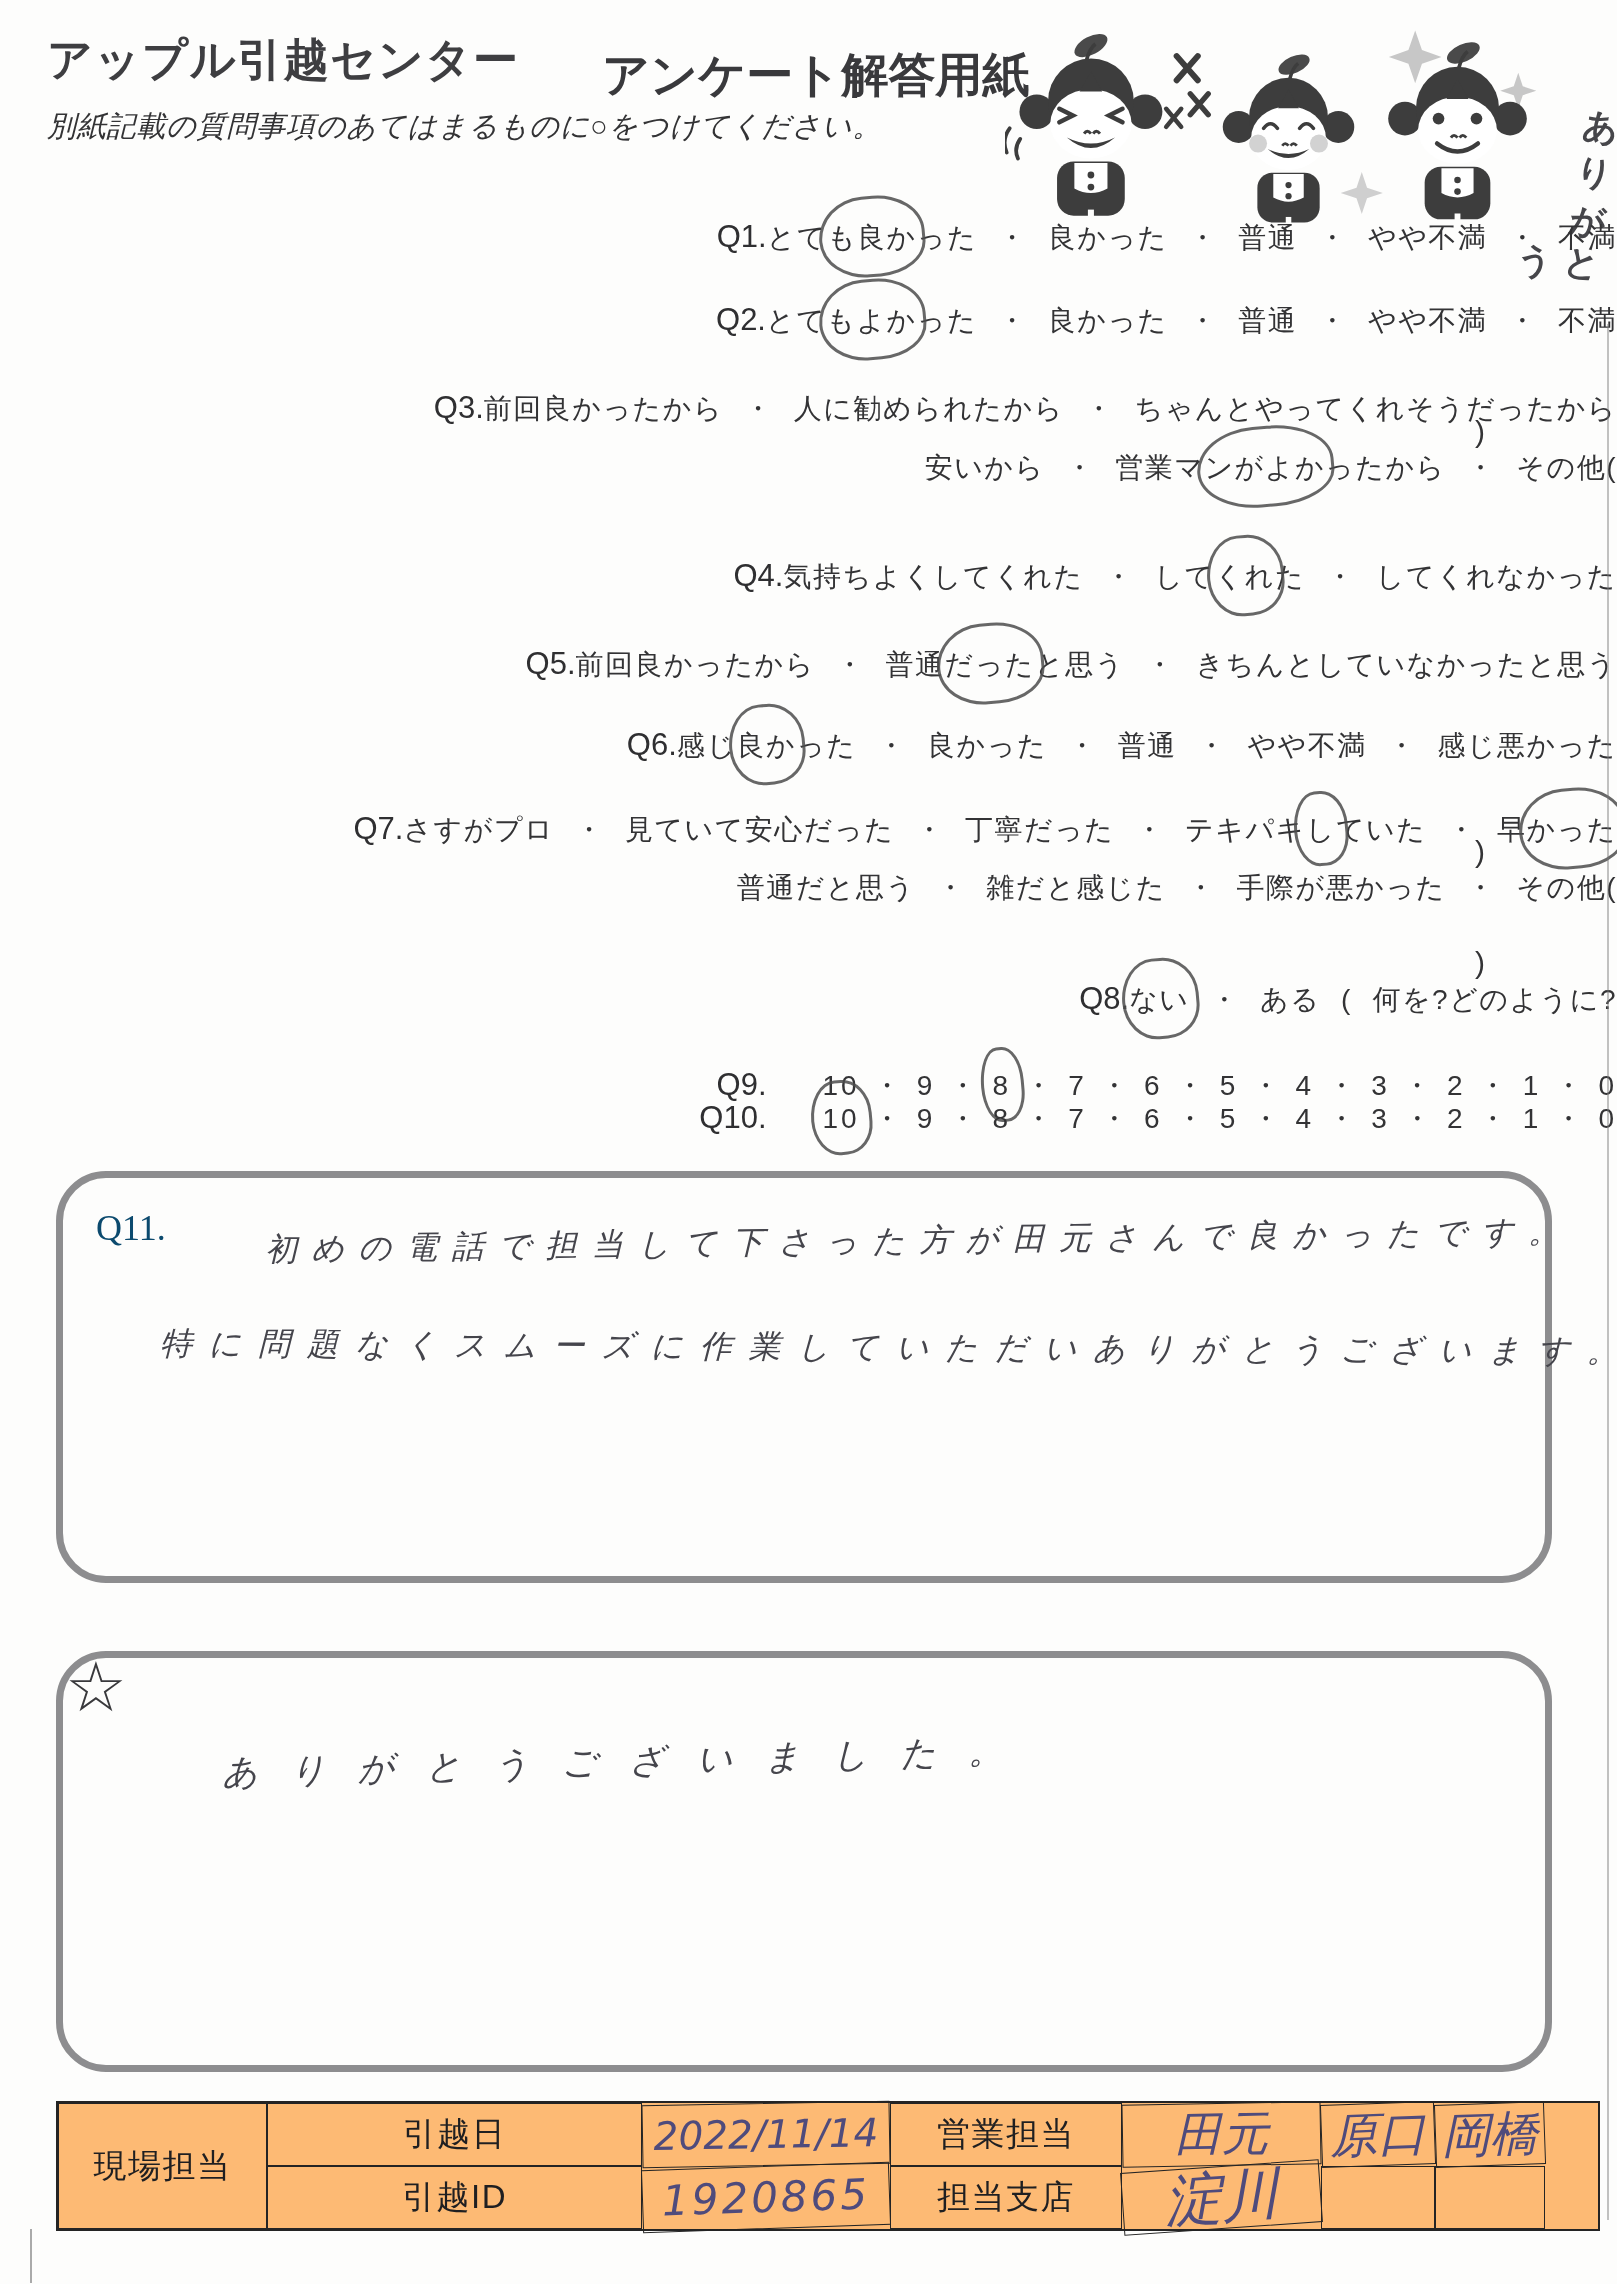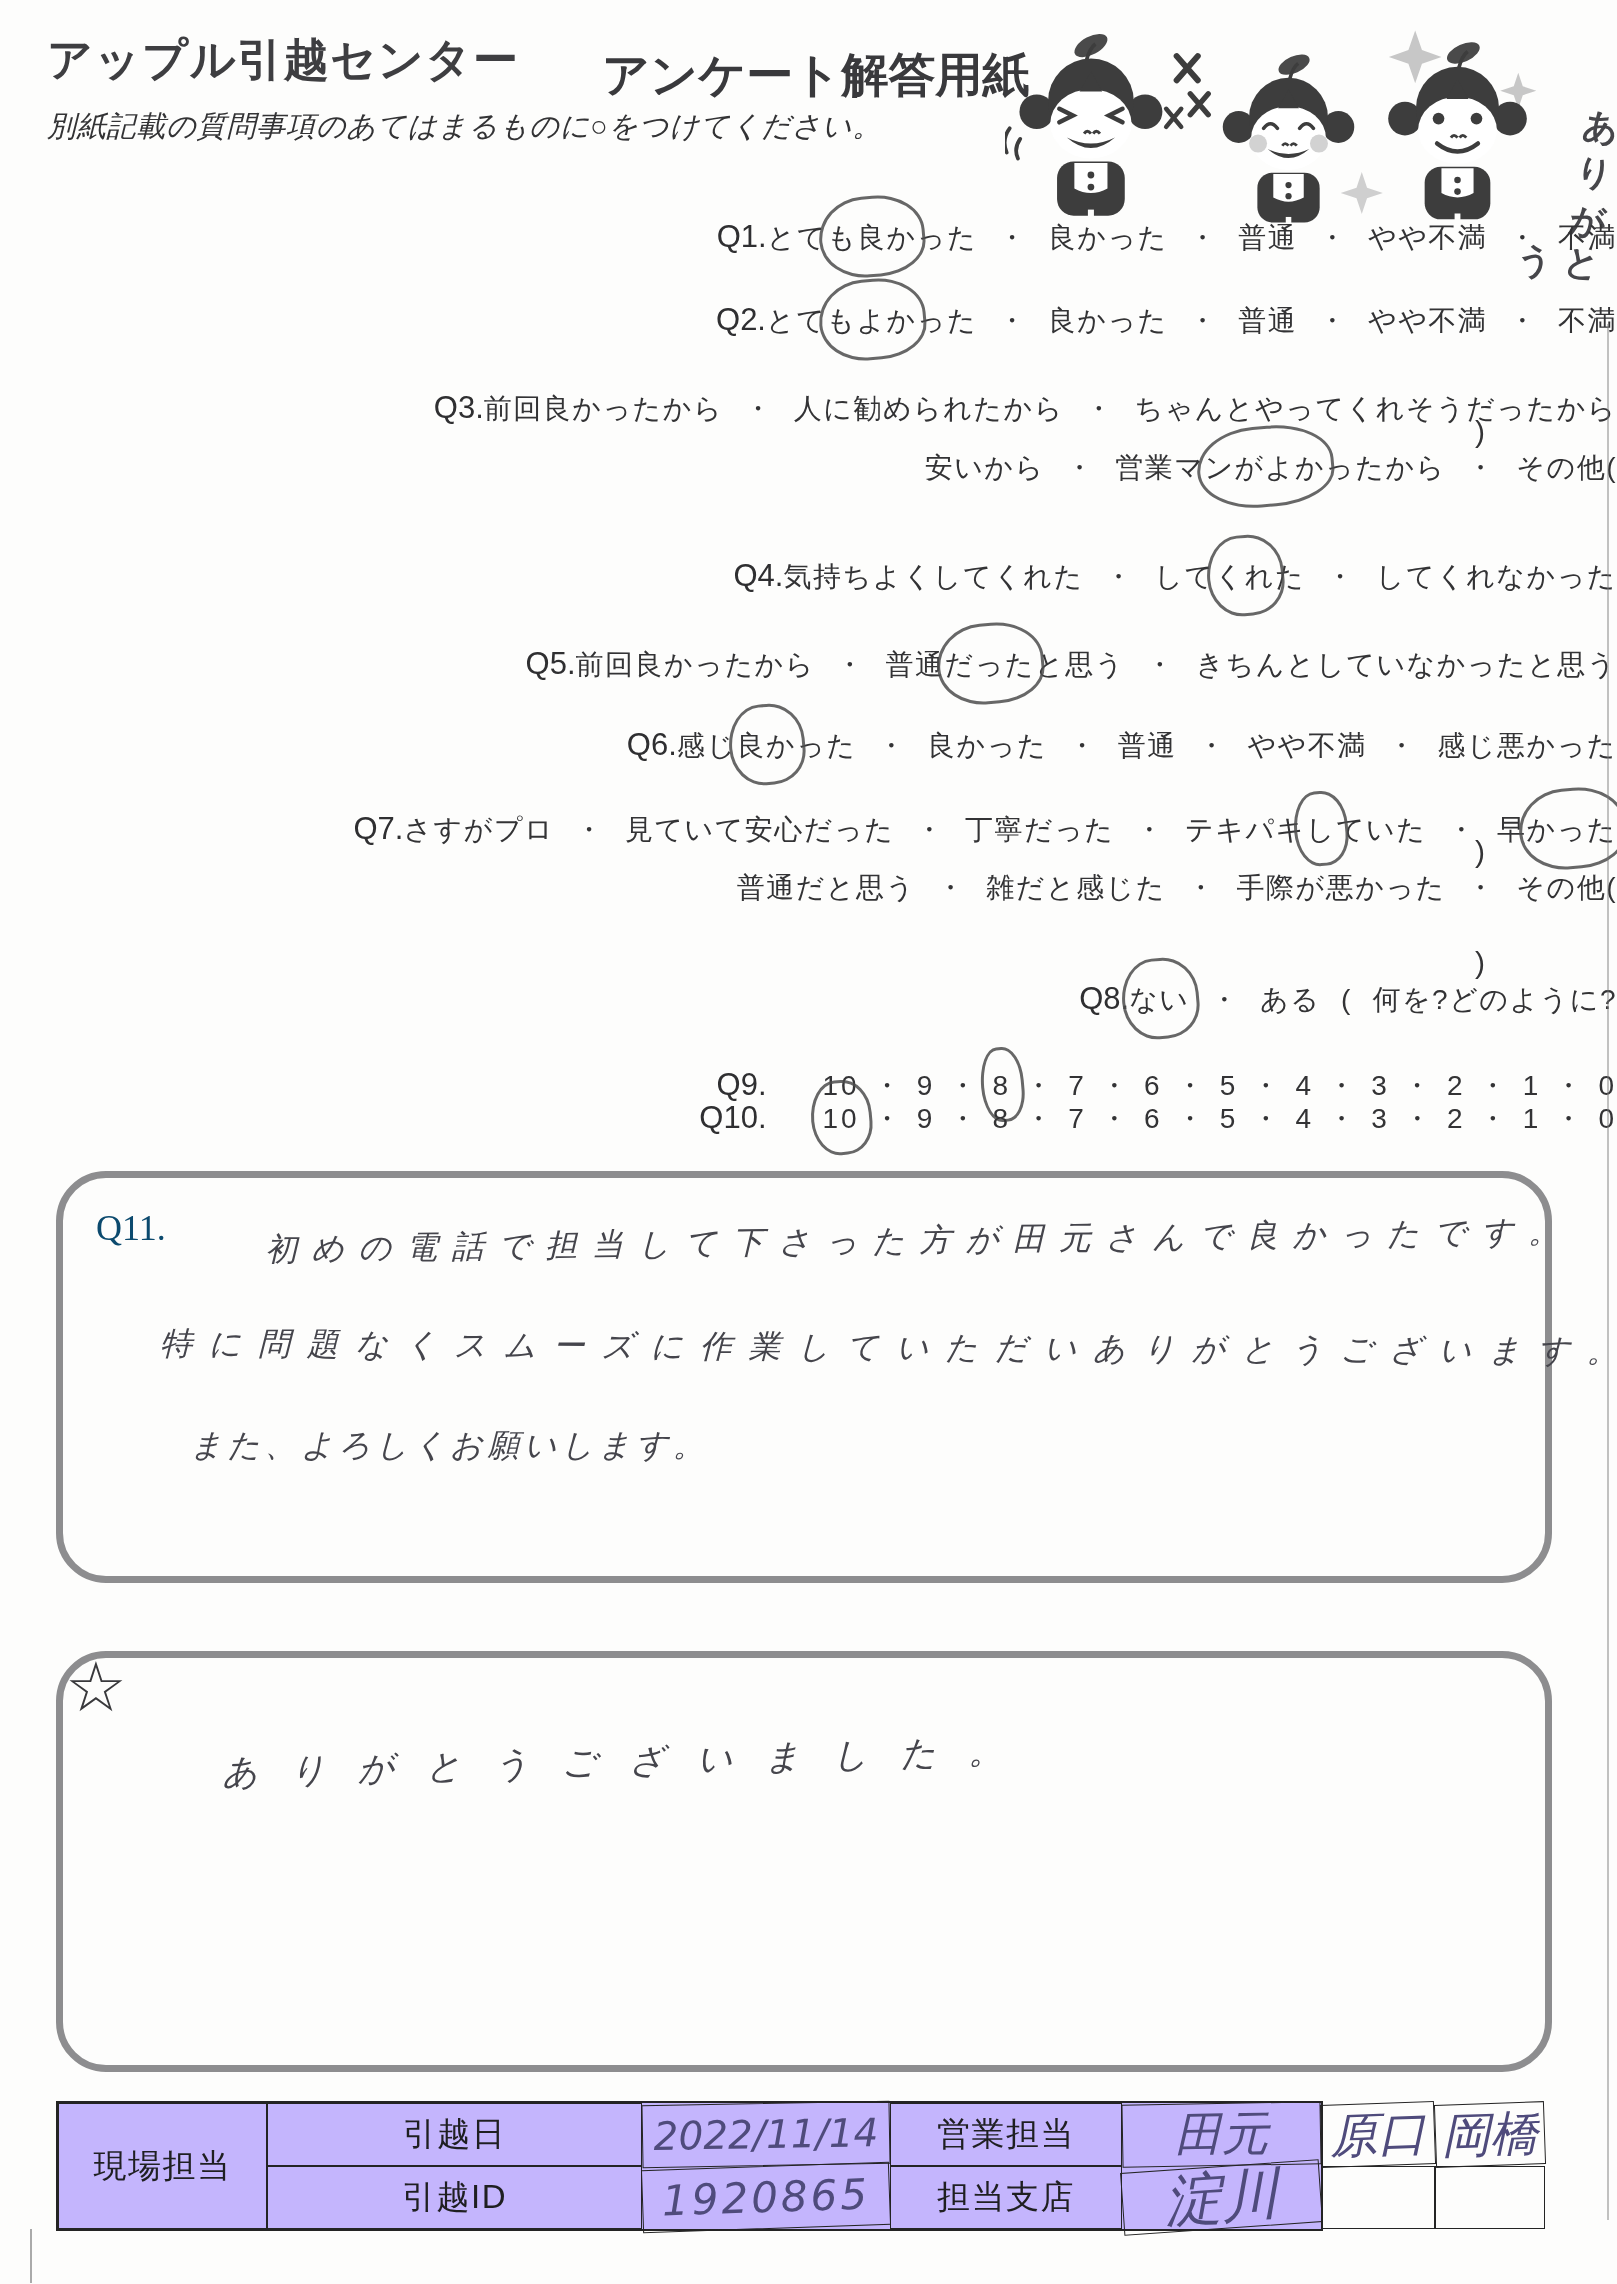--- a/index.html
+++ b/index.html
@@ -49,23 +49,23 @@
     color:#45454c;white-space:pre;
   }
   .hw-l1{left:265px;top:1219px;font-size:32px;letter-spacing:14.3px;transform:rotate(-.8deg);}
   .hw-l2{left:160px;top:1326px;font-size:32px;letter-spacing:16.6px;transform:rotate(.3deg);}
   .hw-l3{left:190px;top:1424px;font-size:32px;letter-spacing:4.5px;}
   .star{position:absolute;left:65px;top:1653px;font-size:69px;color:#39393c;line-height:1;
         font-family:"DejaVu Sans",sans-serif;}
   .hw-star{left:222px;top:1738px;font-size:35px;letter-spacing:32px;transform:rotate(-1.6deg);}
   
   .ftable{
-    position:absolute;left:56px;top:2101px;width:1267px;border:2.3px solid #242424;
+    position:absolute;left:56px;top:2101px;width:1544px;border:2.3px solid #242424;
     display:grid;grid-template-columns:209px 375px 248px 232px 199px 114px 110px;
-    grid-template-rows:63px 63px;box-sizing:border-box;background:#c4b5fd;
+    grid-template-rows:63px 63px;box-sizing:border-box;background:#fdba74;
   }
   .fcell{
     border:1.1px solid #242424;display:flex;align-items:center;justify-content:center;
     font-size:33px;color:#1f1f21;letter-spacing:1.5px;overflow:visible;
   }
   .span2{grid-row:1 / span 2;}
   .ink{
     font-family:"DejaVu Sans",sans-serif;font-style:italic;color:#4f4b7c;
     border:1.1px solid #242424;display:flex;align-items:center;justify-content:center;
     overflow:visible;white-space:nowrap;
@@ -221,21 +221,20 @@
   </div>
 
   <div class="qline" style="top:1064px">
     <span class="qlabel">Q10.</span><span class="opts numopts"><span class="circ wide">10</span><span> ・ 9 ・ 8 ・ 7 ・ 6 ・ 5 ・ 4 ・ 3 ・ 2 ・ 1 ・ 0</span></span>
   </div>
 
   <div class="bigbox" style="top:1171px;height:412px"></div>
   <div class="q11-label">Q11.</div>
   <div class="hw hw-l1">初めの電話で担当して下さった方が田元さんで良かったです。</div>
   <div class="hw hw-l2">特に問題なくスムーズに作業していただいありがとうございます。</div>
-  <div class="hw hw-l3">また、よろしくお願いします。</div>
 
   <div class="bigbox" style="top:1651px;height:421px"></div>
   <div class="star">☆</div>
   <div class="hw hw-star">ありがとうございました。</div>
 
   <div class="ftable">
     <div class="fcell">引越日</div>
     <div class="ink ink-date">2022/11/14</div>
     <div class="fcell">営業担当</div>
     <div class="ink ink-name">田元</div>

